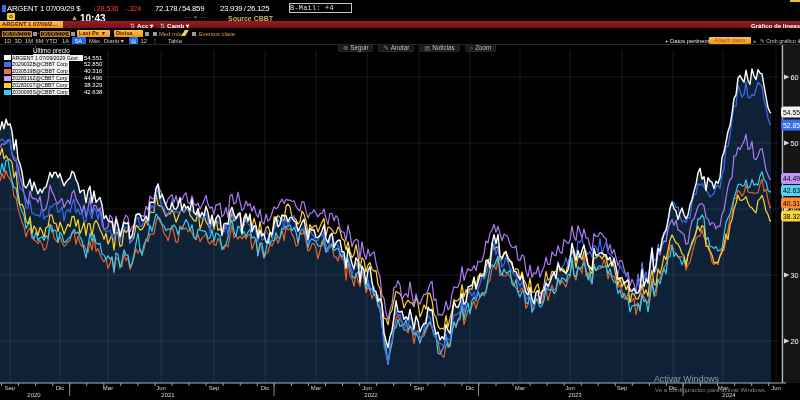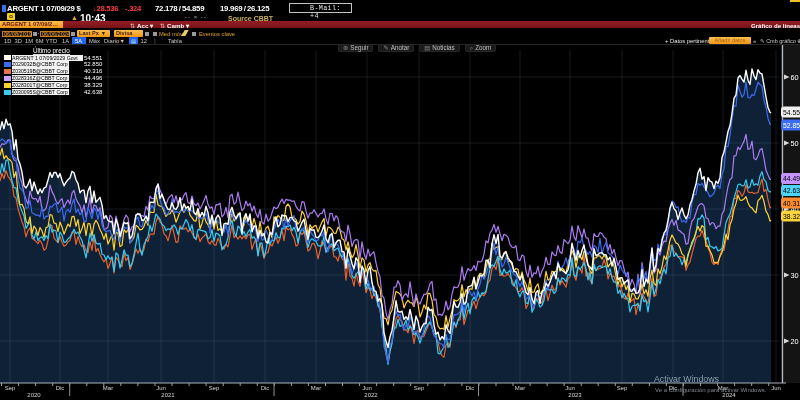--- a/index.html
+++ b/index.html
@@ -1,17 +1,17 @@
 <!DOCTYPE html>
 <html><head><meta charset="utf-8">
 <style>
 html,body{margin:0;padding:0;background:#000;width:800px;height:400px;overflow:hidden}
 *{box-sizing:border-box;font-family:"Liberation Sans",sans-serif}
 .abs{position:absolute}
-.r1txt{color:#fff;font-size:7.8px;font-weight:bold;letter-spacing:-0.25px}
+.r1txt{color:#fff;font-size:7.8px;font-weight:normal;letter-spacing:-0.25px}
 .red{color:#ff3b3b}
 .amber{color:#e3a51e}
 .obtn{background:linear-gradient(#fdc050,#ef9615);color:#46200a;font-weight:bold;font-size:5.6px;line-height:7px;padding:0 2px;border-radius:1px}
 .dbox{background:#1d1206;border:1px solid #c87d20;color:#f0a730;font-size:5.6px;line-height:5.5px;padding:0 1px}
 .cb{width:4px;height:4px;background:#9a9a9a;display:inline-block}
 .tab{color:#c9c9c9;font-size:5.8px}
 </style></head>
 <body>
 <div class="abs" style="left:0;top:0;width:800px;height:400px;background:#000">
 
@@ -144,22 +144,22 @@
 <text x="729" y="397" fill="#d5d5d5" font-size="6" text-anchor="middle">2024</text>
 <text x="654" y="382" fill="rgba(147,165,177,0.95)" font-size="8.8">Activar Windows</text>
 <text x="655" y="391.5" fill="rgba(140,152,162,0.9)" font-size="6">Ve a Configuración para activar Windows.</text>
 </svg>
 
 <div class="abs" style="left:2px;top:4.5px;width:3.5px;height:7.5px;background:#3a6ff0"></div>
 <div class="abs r1txt" style="left:7px;top:3.5px">ARGENT&nbsp;1 07/09/29&nbsp;$</div>
 <div class="abs r1txt red" style="left:93px;top:3.5px;font-size:7.6px">↓28.536</div>
 <div class="abs r1txt red" style="left:125px;top:3.5px;font-size:7.6px">-.324</div>
 <div class="abs r1txt" style="left:155px;top:3.5px">72.178 / 54.859</div>
-<div class="abs r1txt" style="left:220px;top:3.5px">19.969 / 26.125</div>
-<div class="abs" style="left:289px;top:3px;width:63px;height:9.5px;border:1px solid #c4c4c4;color:#e4e4e4;font-size:6.8px;line-height:8px;padding-left:20px;font-family:'Liberation Mono',monospace;letter-spacing:0.3px">B-Mail: +4</div>
+<div class="abs r1txt" style="left:220px;top:3.5px">23.939 / 26.125</div>
+<div class="abs" style="left:289px;top:3px;width:63px;height:9.5px;border:1px solid #c4c4c4;color:#e4e4e4;font-size:6.8px;line-height:8px;padding-left:0;font-family:'Liberation Mono',monospace;letter-spacing:0.3px">B-Mail: +4</div>
 <div class="abs" style="left:790px;top:0;width:10px;height:2px;background:#f0c020"></div>
 
 <div class="abs" style="left:6.5px;top:12.5px;width:8px;height:7px;background:#f3cf26;border-radius:1px"></div>
 <div class="abs" style="left:8.5px;top:14.5px;width:4px;height:3.5px;border:1px solid #6b5500;border-radius:50%"></div>
 <div class="abs" style="left:71px;top:13.5px;color:#f0a730;font-size:7px">▲</div>
 <div class="abs" style="left:80px;top:13px;color:#fff;font-size:10px;font-weight:bold">10:43</div>
 <div class="abs" style="left:185px;top:14px;color:#9aa;font-size:6px;letter-spacing:1px">-- × --</div>
 <div class="abs" style="left:228px;top:14.5px;color:#cdb35f;font-size:7px;font-weight:bold">Source CBBT</div>
 
 <div class="abs" style="left:0;top:21px;width:800px;height:7px;background:linear-gradient(#951c23,#771219)"></div>

